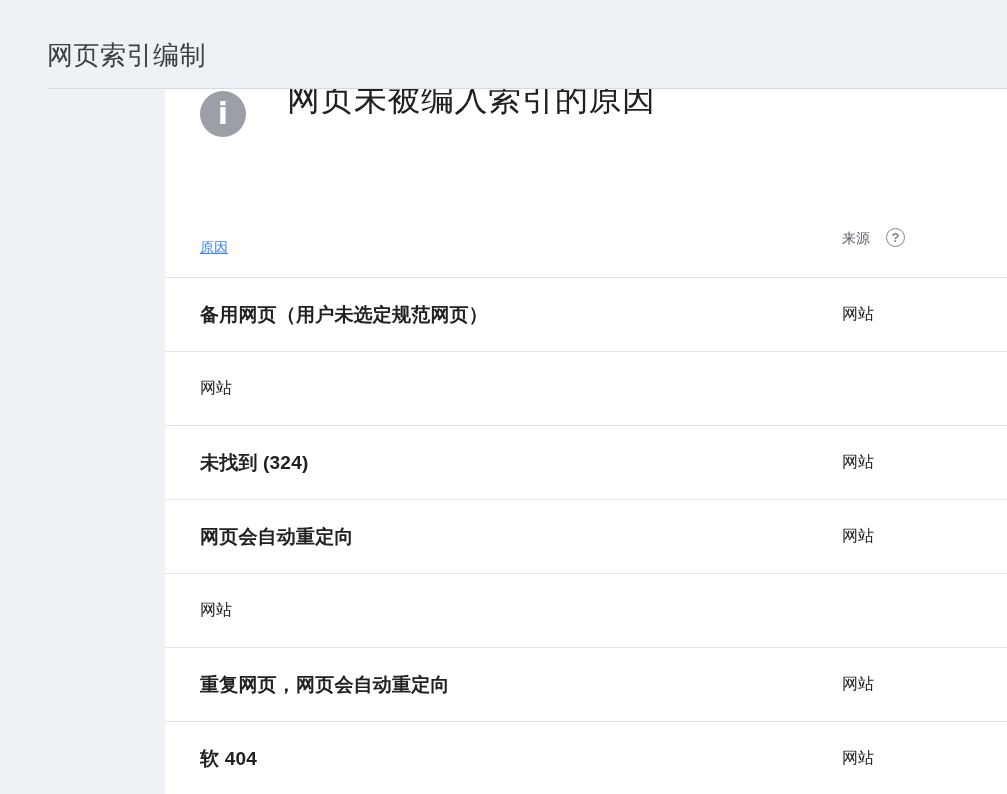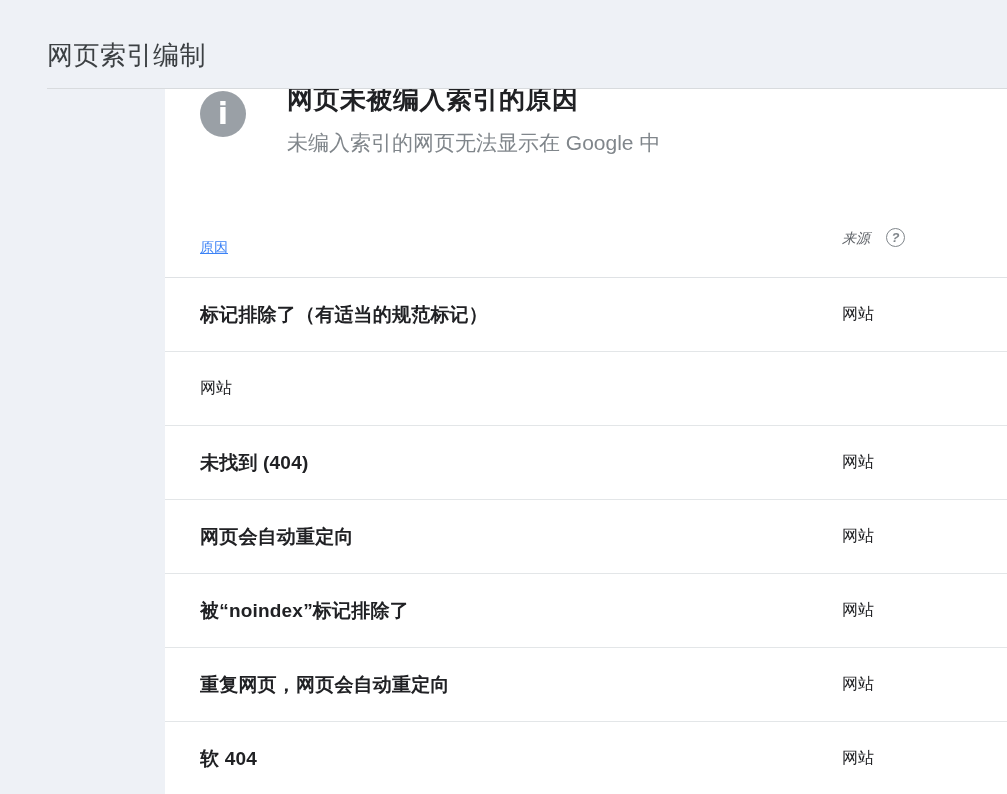--- a/index.html
+++ b/index.html
@@ -45,40 +45,40 @@
     position: absolute; left: 35px; top: 2px;
     width: 46px; height: 46px; border-radius: 50%;
     background: #9aa0a6;
     color: #ffffff;
     display: flex; align-items: center; justify-content: center;
     font-size: 30px; font-weight: 700; line-height: 1;
     font-family: "DejaVu Sans", "Liberation Sans", sans-serif;
   }
   .panel-heading {
     position: absolute; left: 122px; top: -10px;
-    font-size: 26px; line-height: 40px; font-weight: 700;
+    font-size: 33px; line-height: 40px; font-weight: 400;
     color: #202124;
     white-space: nowrap;
     letter-spacing: 0.5px;
   }
   .panel-subtitle {
     position: absolute; left: 122px; top: 40px;
     font-size: 21px; line-height: 27px; font-weight: 400;
     color: #80868b;
     white-space: nowrap;
   }
   
   .thead-reason {
     position: absolute; left: 35px; top: 149px;
     font-size: 14px; line-height: 18px; color: #3b82f6; text-decoration: underline;
   }
   .thead-source {
     position: absolute; left: 677px; top: 139px;
     font-size: 14px; line-height: 18px; color: #5f6368;
-    display: flex; align-items: center; gap: 16px; font-style: italic;
+    display: flex; align-items: center; gap: 16px;
   }
   .help-icon {
     width: 19px; height: 19px;
     border: 1.6px solid #80868b; border-radius: 50%;
     color: #80868b;
     display: inline-flex; align-items: center; justify-content: center;
     font-size: 13px; font-weight: 700; line-height: 1;
     cursor: pointer;
   }
   .thead-divider {
@@ -119,55 +119,53 @@
 
   <div class="left-gutter"></div>
 
   <div class="panel">
 
     <div class="info-icon">
       <span>i</span>
     </div>
 
     <div class="panel-heading">网页未被编入索引的原因</div>
-    <div class="panel-subtitle">未编入索引的网页无法显示在 Google 中</div>
 
     <div class="thead-reason">原因</div>
 
     <div class="thead-source">
       <span>来源</span>
       <span class="help-icon">
         <span>?</span>
       </span>
     </div>
 
     <div class="thead-divider"></div>
 
     <div class="rows" id="rows-container">
       <div class="row">
-        <span class="row-reason">标记排除了（有适当的规范标记）</span>
+        <span class="row-reason">备用网页（用户未选定规范网页）</span>
         <span class="row-source">网站</span>
       </div>
 
       <div class="row">
         <span class="row-source">网站</span>
       </div>
 
       <div class="row">
-        <span class="row-reason">未找到 (404)</span>
+        <span class="row-reason">未找到 (324)</span>
         <span class="row-source">网站</span>
       </div>
 
       <div class="row">
         <span class="row-reason">网页会自动重定向</span>
         <span class="row-source">网站</span>
       </div>
 
       <div class="row">
-        <span class="row-reason">被“noindex”标记排除了</span>
         <span class="row-source">网站</span>
       </div>
 
       <div class="row">
         <span class="row-reason">重复网页，网页会自动重定向</span>
         <span class="row-source">网站</span>
       </div>
 
       <div class="row">
         <span class="row-reason">软 404</span>

